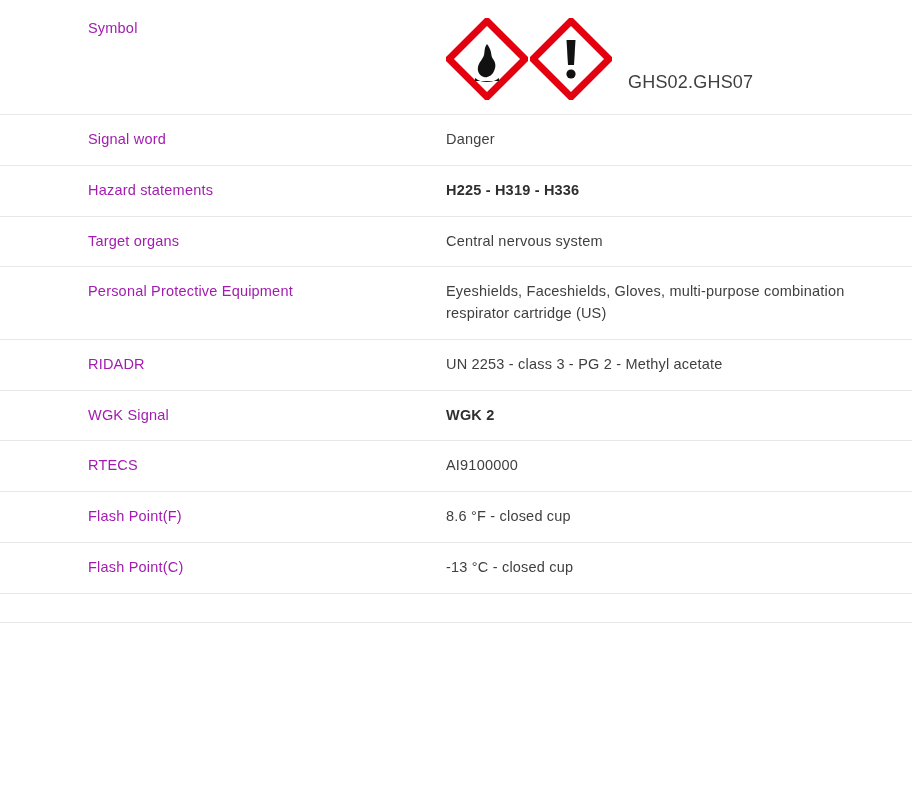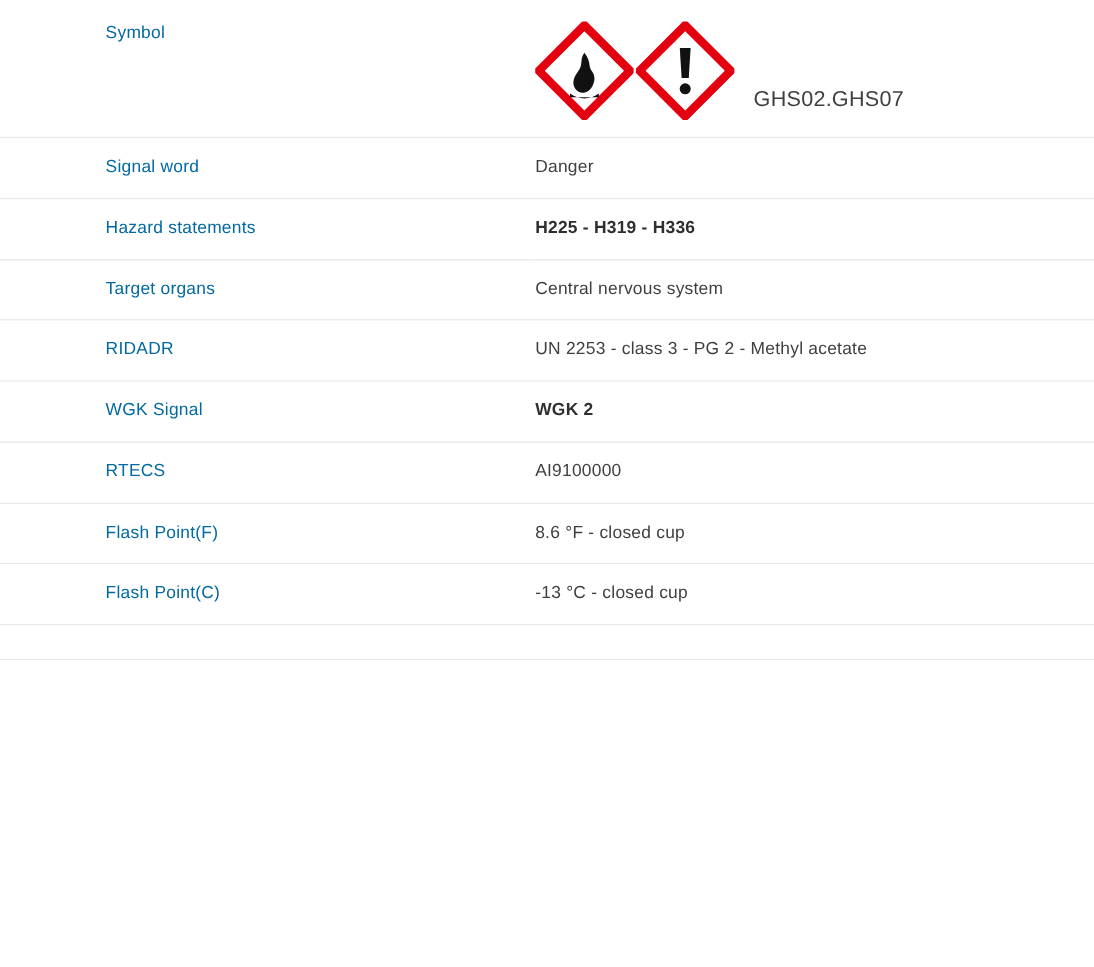--- a/index.html
+++ b/index.html
@@ -26,21 +26,21 @@
     border-top: none;
   }
   .safety-table td {
     vertical-align: top;
     padding: 14px 8px 14px 0;
   }
   td.label-cell {
     width: 350px;
     padding-left: 88px;
     font-size: 14.5px;
-    color: #0369a1;
+    color: #a21caf;
     letter-spacing: 0.2px;
     line-height: 1.45;
   }
   td.value-cell {
     font-size: 14.5px;
     color: #3f3f3f;
     letter-spacing: 0.2px;
     line-height: 1.5;
     padding-left: 0;
   }
@@ -123,20 +123,24 @@
       <td class="value-cell bold">H225 - H319 - H336</td>
     </tr>
 
 
     <tr>
       <td class="label-cell">Target organs</td>
       <td class="value-cell">Central nervous system</td>
     </tr>
 
 
+    <tr>
+      <td class="label-cell">Personal Protective Equipment</td>
+      <td class="value-cell">Eyeshields, Faceshields, Gloves, multi-purpose combination respirator cartridge (US)</td>
+    </tr>
 
     <tr>
       <td class="label-cell">RIDADR</td>
       <td class="value-cell">UN 2253 - class 3 - PG 2 - Methyl acetate</td>
     </tr>
 
     <tr>
       <td class="label-cell">WGK Signal</td>
       <td class="value-cell bold">WGK 2</td>
     </tr>

